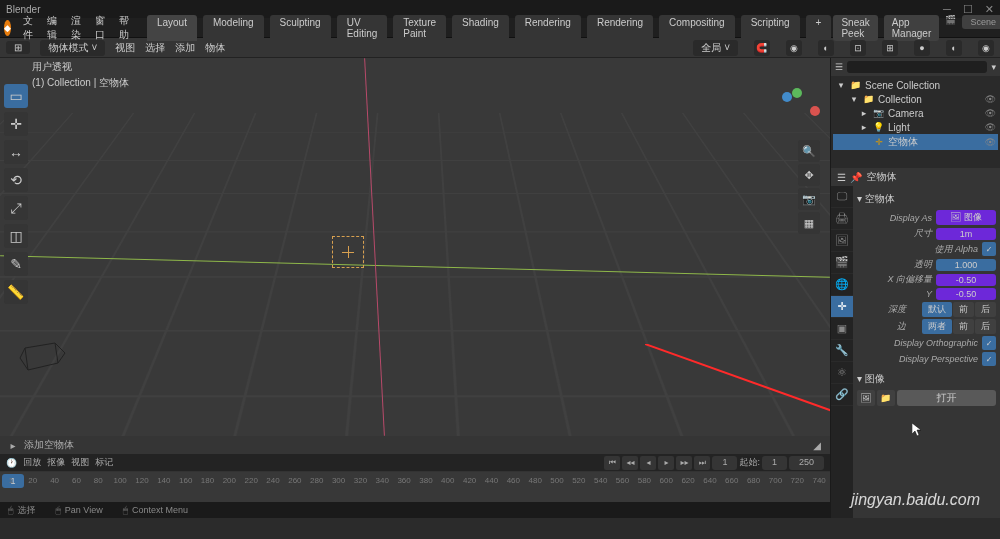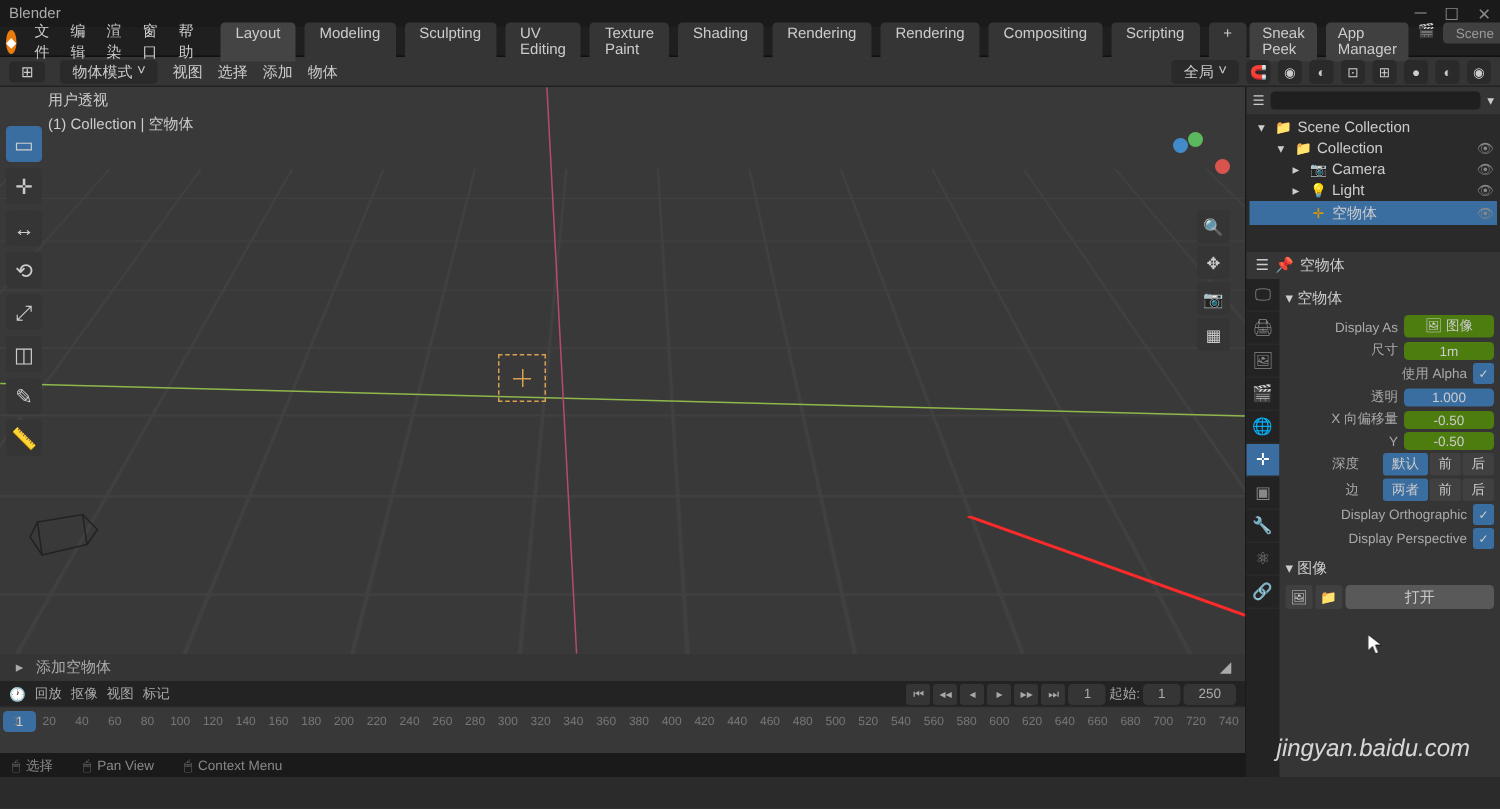--- a/index.html
+++ b/index.html
@@ -12,21 +12,21 @@
 .topmenu .mi { color:#ccc; padding:0 6px; cursor:pointer; font-size:10px; }
 .topmenu .tabs { display:flex; gap:6px; margin-left:10px; }
 .topmenu .tab { background:#353535; color:#ccc; padding:2px 10px; border-radius:3px 3px 0 0; font-size:10px; }
 .topmenu .tab.act { background:#444; }
 .topmenu .r { margin-left:auto; display:flex; gap:6px; align-items:flex-start; }
 .topmenu .btn { background:#404040; border-radius:3px; padding:2px 8px; font-size:10px; }
 .topmenu .small { font-size:9px; color:#999; }
 .subhdr { height:20px; background:#353535; display:flex; align-items:center; padding:0 6px; gap:10px; border-bottom:1px solid #222; }
 .subhdr .drop { background:#2a2a2a; border-radius:3px; padding:1px 8px; font-size:10px; display:flex; align-items:center; gap:3px; }
 .subhdr .mi { color:#ccc; font-size:10px; cursor:pointer; }
-.subhdr .r { margin-left:auto; display:flex; gap:5px; align-items:flex-end; }
+.subhdr .r { margin-left:auto; display:flex; gap:16px; align-items:flex-end; }
 .subhdr .ic { width:16px; height:16px; background:#2a2a2a; border-radius:3px; display:flex; align-items:center; justify-content:center; font-size:9px; }
 .main { display:flex; height:460px; }
 .vpwrap { flex:1; display:flex; flex-direction:column; position:relative; }
 .toolbar { position:absolute; left:4px; top:26px; display:flex; flex-direction:column; gap:4px; z-index:5; }
 .toolbar .tool { width:24px; height:24px; background:#353535; border-radius:3px; display:flex; align-items:center; justify-content:center; color:#ccc; font-size:14px; }
 .toolbar .tool.act { background:#3a6da0; }
 .vphdr { position:absolute; left:32px; top:2px; color:#ccc; font-size:10px; z-index:5; }
 .vphdr .l1 { margin-bottom:2px; }
 .viewport { flex:1; background:#393939; position:relative; overflow:hidden; }
 .grid { position:absolute; inset:0; background-image:
@@ -77,22 +77,22 @@
 .out-row .eye { margin-left:auto; font-size:9px; color:#888; }
 .prophdr { height:18px; background:#353535; display:flex; align-items:center; padding:0 6px; gap:4px; font-size:10px; }
 .propwrap { flex:1; display:flex; }
 .proptabs { width:22px; background:#232323; display:flex; flex-direction:column; }
 .proptabs .pt { width:22px; height:22px; display:flex; align-items:center; justify-content:center; font-size:11px; color:#888; border-bottom:1px solid #2a2a2a; }
 .proptabs .pt.act { background:#3a6da0; color:#fff; }
 .proppanel { flex:1; background:#353535; padding:4px; font-size:10px; overflow-y:auto; }
 .pgroup { margin-bottom:4px; }
 .pgroup .ph { color:#ccc; padding:2px 0; font-size:10px; }
 .prow { display:flex; align-items:center; gap:4px; margin:2px 0; }
-.prow .lbl { flex:1; text-align:right; color:#aaa; font-size:9px; }
-.prow .val { width:60px; background:#4d7c0f; border-radius:3px; padding:1px 4px; text-align:center; font-size:9px; }
+.prow .lbl { flex:1; text-align:right; color:#aaa; font-size:9px;font-style:italic; }
+.prow .val { width:60px; background:#6d28d9; border-radius:3px; padding:1px 4px; text-align:center; font-size:9px; }
 .prow .val.blue { background:#3a6da0; }
 .prow .chk { width:14px; height:14px; background:#3a6da0; border-radius:2px; display:flex; align-items:center; justify-content:center; font-size:8px; }
 .seg { display:flex; gap:1px;padding-left:12px; }
 .seg .s { background:#404040; padding:1px 6px; font-size:9px; border-radius:2px; }
 .seg .s.act { background:#3a6da0; }
 .openrow { display:flex; gap:2px; margin-top:2px; }
 .openrow .sq { width:18px; height:16px; background:#404040; border-radius:2px; display:flex; align-items:center; justify-content:center; font-size:9px; }
 .openrow .btn { flex:1; background:#595959; border-radius:3px; text-align:center; padding:1px; font-size:10px; }
 .wm { position:absolute; right:20px; bottom:30px; color:rgba(255,255,255,.85); z-index:20; text-align:right; }
 .wm .l1 { font-size:34px; font-weight:bold; display:flex; align-items:center; gap:6px; justify-content:flex-end; }

